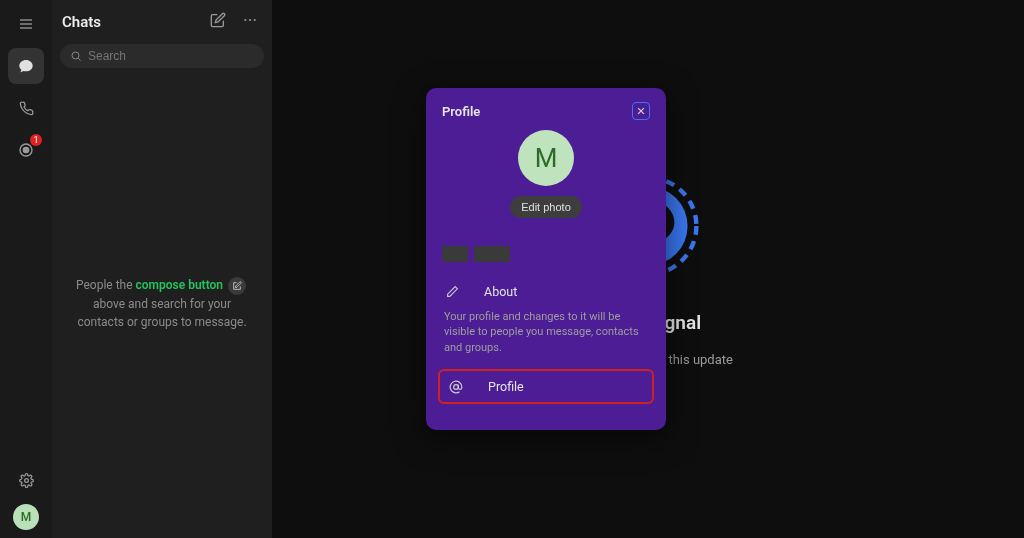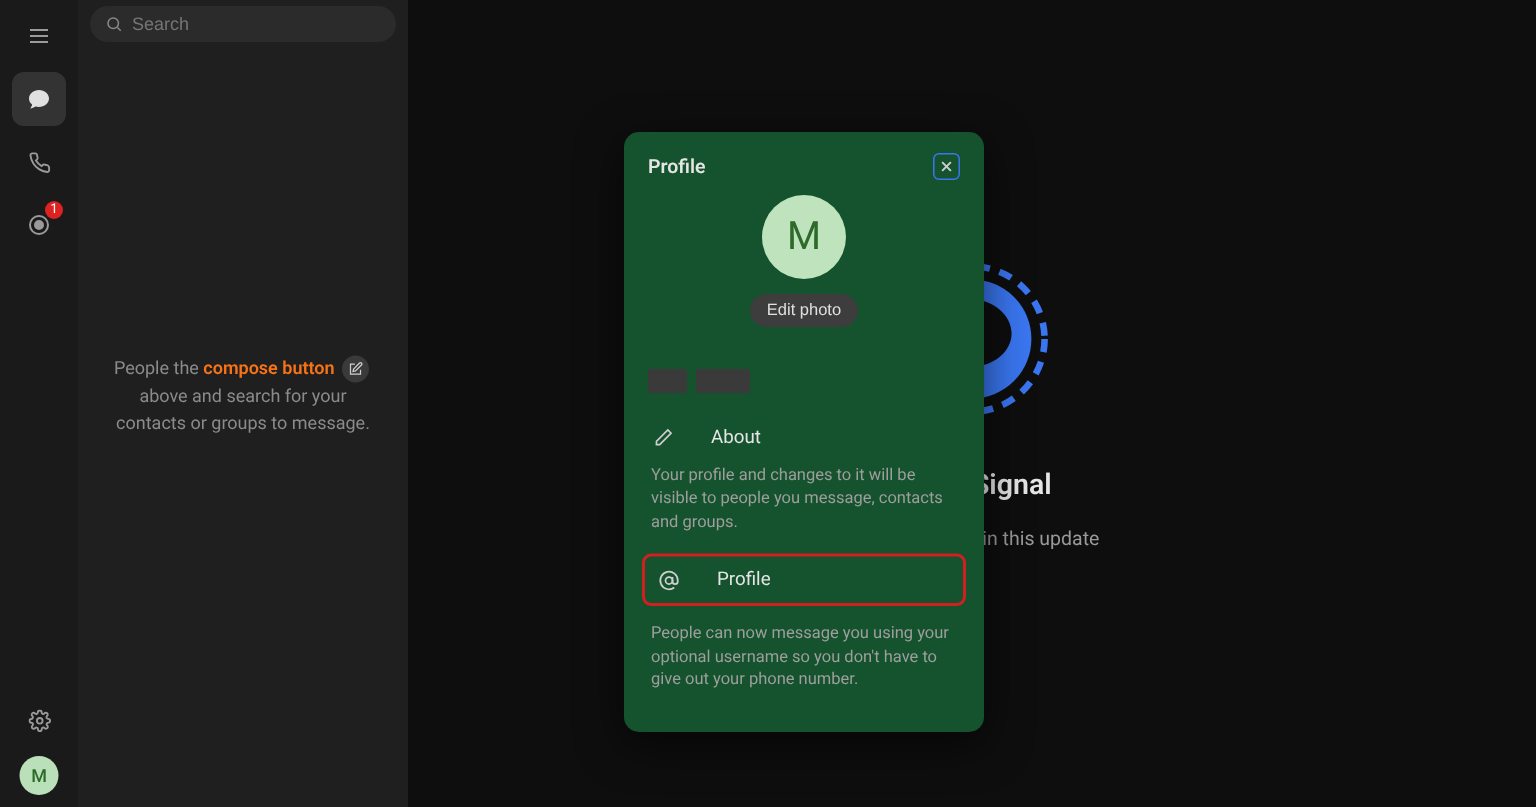--- a/index.html
+++ b/index.html
@@ -128,21 +128,21 @@
     display: inline-flex;
     width: 18px; height: 18px;
     background: #3a3a3a;
     border-radius: 50%;
     vertical-align: middle;
     align-items: center;
     justify-content: center;
     color: #cfcfcf;
     margin: 0 2px;
   }
-  .strong { font-weight: 600; color: #f97316; }
+  .strong { font-weight: 600; color: #22c55e; }
   
   .main {
     flex: 1;
     background: #0e0e0e;
     position: relative;
     display: flex;
     flex-direction: column;
     align-items: center;
     justify-content: center;
   }
@@ -160,24 +160,24 @@
     margin-bottom: 18px;
   }
   .welcome-sub {
     font-size: 13px;
     color: #9a9a9a;
   }
   .welcome-sub a { color: #3a76f0; text-decoration: none; }
   
   .modal {
     position: absolute;
-    left: 416px;
+    left: 426px;
     top: 88px;
     width: 240px;
-    background: #14532d;
+    background: #4c1d95;
     border-radius: 10px;
     box-shadow: 0 8px 30px rgba(0,0,0,.6);
     padding: 14px 16px 18px 16px;
     color: #e5e5e5;
     z-index: 10;
   }
   .modal-header {
     display: flex;
     align-items: center;
     justify-content: space-between;
@@ -288,20 +288,36 @@
     <div class="rail-btn">
       <svg width="15" height="15" viewBox="0 0 24 24" fill="none" stroke="currentColor" stroke-width="2">
           <circle cx="12" cy="12" r="3"></circle>
           <path d="M19.4 15a1.7 1.7 0 0 0 .3 1.8l.1.1a2 2 0 1 1-2.8 2.8l-.1-.1a1.7 1.7 0 0 0-1.8-.3 1.7 1.7 0 0 0-1 1.5V21a2 2 0 1 1-4 0v-.1a1.7 1.7 0 0 0-1.1-1.5 1.7 1.7 0 0 0-1.8.3l-.1.1a2 2 0 1 1-2.8-2.8l.1-.1a1.7 1.7 0 0 0 .3-1.8 1.7 1.7 0 0 0-1.5-1H3a2 2 0 1 1 0-4h.1a1.7 1.7 0 0 0 1.5-1.1 1.7 1.7 0 0 0-.3-1.8l-.1-.1a2 2 0 1 1 2.8-2.8l.1.1a1.7 1.7 0 0 0 1.8.3H9a1.7 1.7 0 0 0 1-1.5V3a2 2 0 1 1 4 0v.1a1.7 1.7 0 0 0 1 1.5 1.7 1.7 0 0 0 1.8-.3l.1-.1a2 2 0 1 1 2.8 2.8l-.1.1a1.7 1.7 0 0 0-.3 1.8V9c.3.6.9 1 1.5 1H21a2 2 0 1 1 0 4h-.1a1.7 1.7 0 0 0-1.5 1z"></path>
         </svg>
     </div>
     <div class="mini-avatar">M</div>
   </div>
 
   <div class="chatlist">
+    <div class="chatlist-header">
+      <div class="chatlist-title">Chats</div>
+      <div class="hdr-icon">
+        <svg width="16" height="16" viewBox="0 0 24 24" fill="none" stroke="currentColor" stroke-width="2">
+            <path d="M11 4H4a2 2 0 0 0-2 2v14a2 2 0 0 0 2 2h14a2 2 0 0 0 2-2v-7"></path>
+            <path d="M18.5 2.5a2.1 2.1 0 0 1 3 3L12 15l-4 1 1-4 9.5-9.5z"></path>
+          </svg>
+      </div>
+      <div class="hdr-icon">
+        <svg width="16" height="16" viewBox="0 0 24 24" fill="currentColor">
+            <circle cx="5" cy="12" r="1.6"></circle>
+            <circle cx="12" cy="12" r="1.6"></circle>
+            <circle cx="19" cy="12" r="1.6"></circle>
+          </svg>
+      </div>
+    </div>
     <div class="search-wrap">
       <div class="search">
         <svg width="12" height="12" viewBox="0 0 24 24" fill="none" stroke="currentColor" stroke-width="2">
             <circle cx="11" cy="11" r="7"></circle>
             <line x1="21" y1="21" x2="16.65" y2="16.65"></line>
           </svg>
         <input type="text" placeholder="Search" style="">
       </div>
     </div>
     <div class="empty-hint">
@@ -359,14 +375,13 @@
   <div class="desc">Your profile and changes to it will be visible to people you message, contacts and groups.</div>
   <div class="row username-row">
     <span class="ricon">
       <svg width="14" height="14" viewBox="0 0 24 24" fill="none" stroke="currentColor" stroke-width="2">
           <circle cx="12" cy="12" r="4"></circle>
           <path d="M16 8v5a3 3 0 0 0 6 0v-1a10 10 0 1 0-4 8"></path>
         </svg>
     </span>
     <span>Profile</span>
   </div>
-  <div class="desc">People can now message you using your optional username so you don't have to give out your phone number.</div>
 </div>
 
 </body></html>

